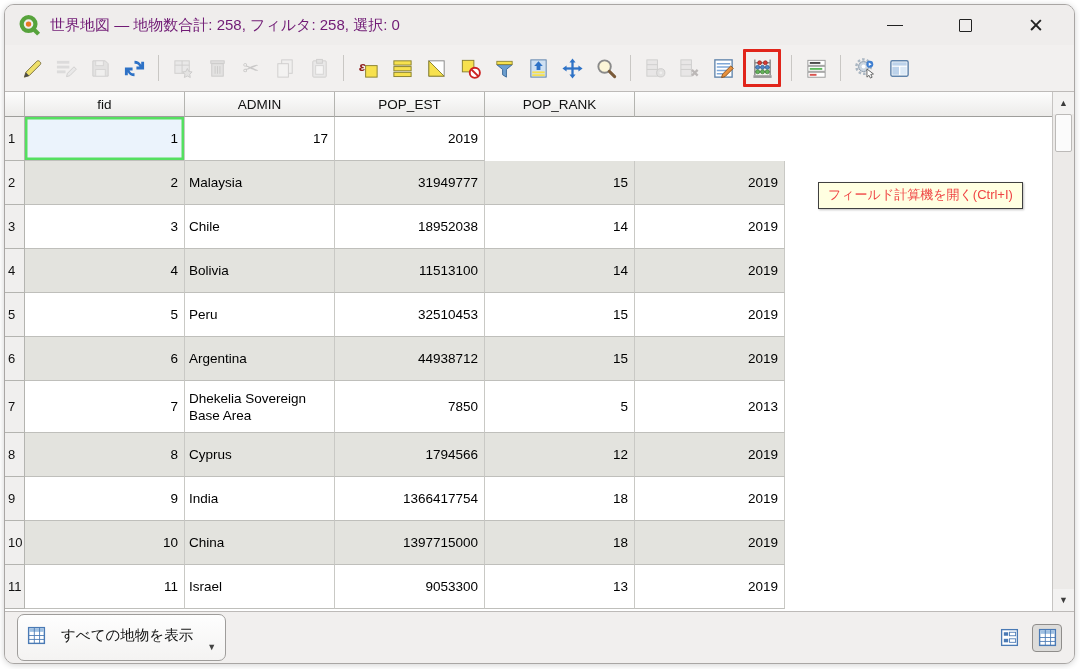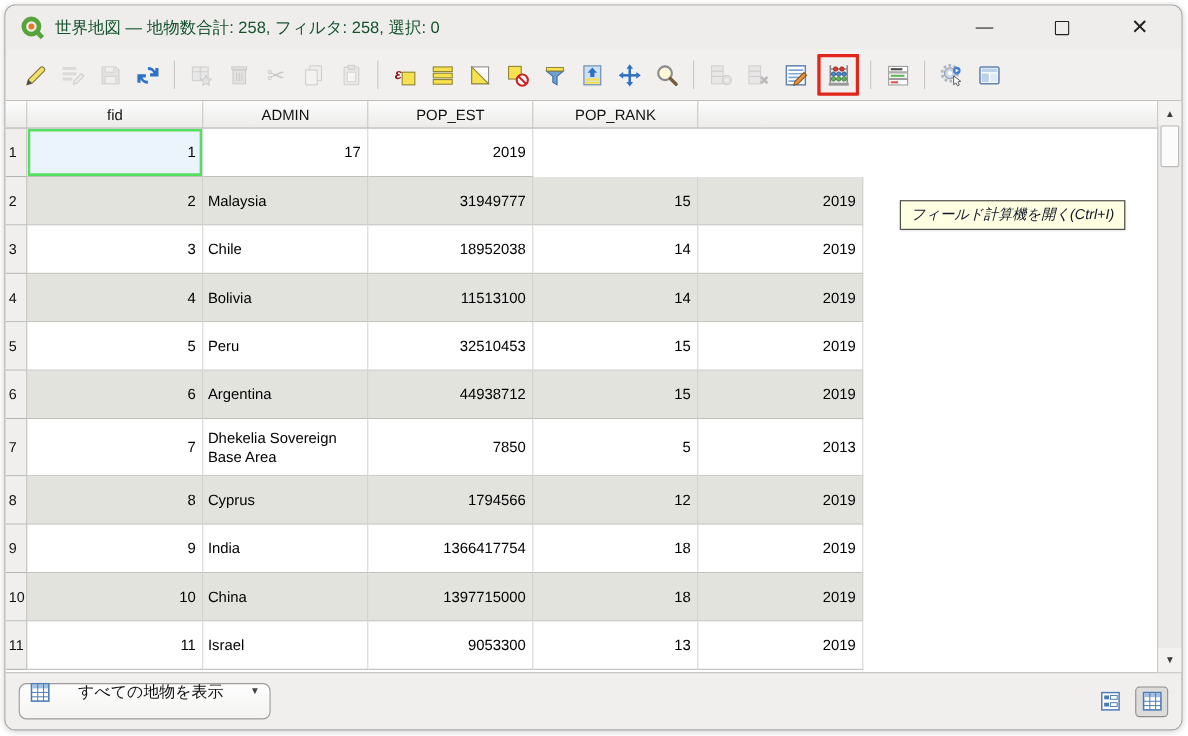--- a/index.html
+++ b/index.html
@@ -7,21 +7,21 @@
 
   .window{
     position:absolute; left:4px; top:4px; width:1071px; height:660px;
     background:#f1efee; border:1px solid #a9a6a4; border-radius:10px;
     box-shadow:0 1px 6px rgba(0,0,0,.18); overflow:hidden;
   }
 
   
   .titlebar{ height:40px; display:flex; align-items:center; padding:0 16px 0 13px; background:#efedec; }
   .titlebar .logo{ width:23px; height:23px; margin-right:9px; flex:0 0 auto; }
-  .titlebar .title{ font-size:15px; color:#14532d; white-space:nowrap; }
+  .titlebar .title{ font-size:15px; color:#701a75; white-space:nowrap; }
   .wincontrols{ margin-left:auto; display:flex; align-items:center; gap:56px; padding-right:14px; }
   .wc{ color:#222; cursor:default; display:flex; align-items:center; justify-content:center; }
   .wc-min{ width:16px; border-top:1.6px solid #222; height:0; }
   .wc-max{ width:13px; height:13px; border:1.6px solid #222; border-radius:1px; }
   .wc-close{ font-size:19px; line-height:19px; }
 
   
   .toolbar{ height:46px; display:flex; align-items:center; padding:0 10px; background:#f2f0ef; }
   .tbtn{ width:30px; height:30px; display:flex; align-items:center; justify-content:center; border-radius:3px; margin:0 2px; }
   .tbtn svg{ width:23px; height:23px; }
@@ -68,27 +68,27 @@
   .vscroll{ width:22px; flex:0 0 22px; background:#eceae8; border-left:1px solid #c6c4c2; display:flex; flex-direction:column; align-items:stretch; }
   .sbtn{ height:22px; display:flex; align-items:center; justify-content:center; font-size:9px; color:#3c3c3c; background:#f3f2f1; }
   .sthumb{ height:38px; margin:0 2px; background:#fbfbfb; border:1px solid #bcbab8; border-radius:2px; }
   .strack{ flex:1 1 auto; }
   .sbtn.down{ margin-top:auto; }
 
   
   .tooltip{
     position:absolute; left:813px; top:90px; z-index:50;
     background:#ffffe1; border:1px solid #404040; padding:3px 9px 4px 9px;
-    font-size:13px; color:#0f172a; white-space:nowrap; box-shadow:1px 1px 2px rgba(0,0,0,.25);font-style:italic;
+    font-size:13px; color:#ef4444; white-space:nowrap; box-shadow:1px 1px 2px rgba(0,0,0,.25);
   }
 
   
   .bottombar{ height:52px; display:flex; align-items:center; padding:0 12px; background:#f1efee; border-top:1px solid #bdbab8; }
   .filterbtn{
-    height:33px; display:flex; align-items:center; gap:24px; padding:0 9px 16px 8px;
+    height:47px; display:flex; align-items:center; gap:14px; padding:0 9px 4px 8px;
     background:linear-gradient(#fefefe,#f4f3f2); border:1px solid #9f9d9b; border-radius:7px;
   }
   .filterbtn svg{ width:21px; height:21px; }
   .filterbtn .lbl{ font-size:14.5px; color:#111; }
   .filterbtn .dd{ font-size:9px; color:#444; align-self:flex-end; padding-bottom:4px; }
   .viewbtns{ margin-left:auto; display:flex; align-items:center; gap:8px; }
   .vbtn{ width:30px; height:28px; display:flex; align-items:center; justify-content:center; border-radius:4px; }
   .vbtn svg{ width:21px; height:21px; }
   .vbtn.active{ background:#dddcda; border:1px solid #8f8d8b; }
 </style>

